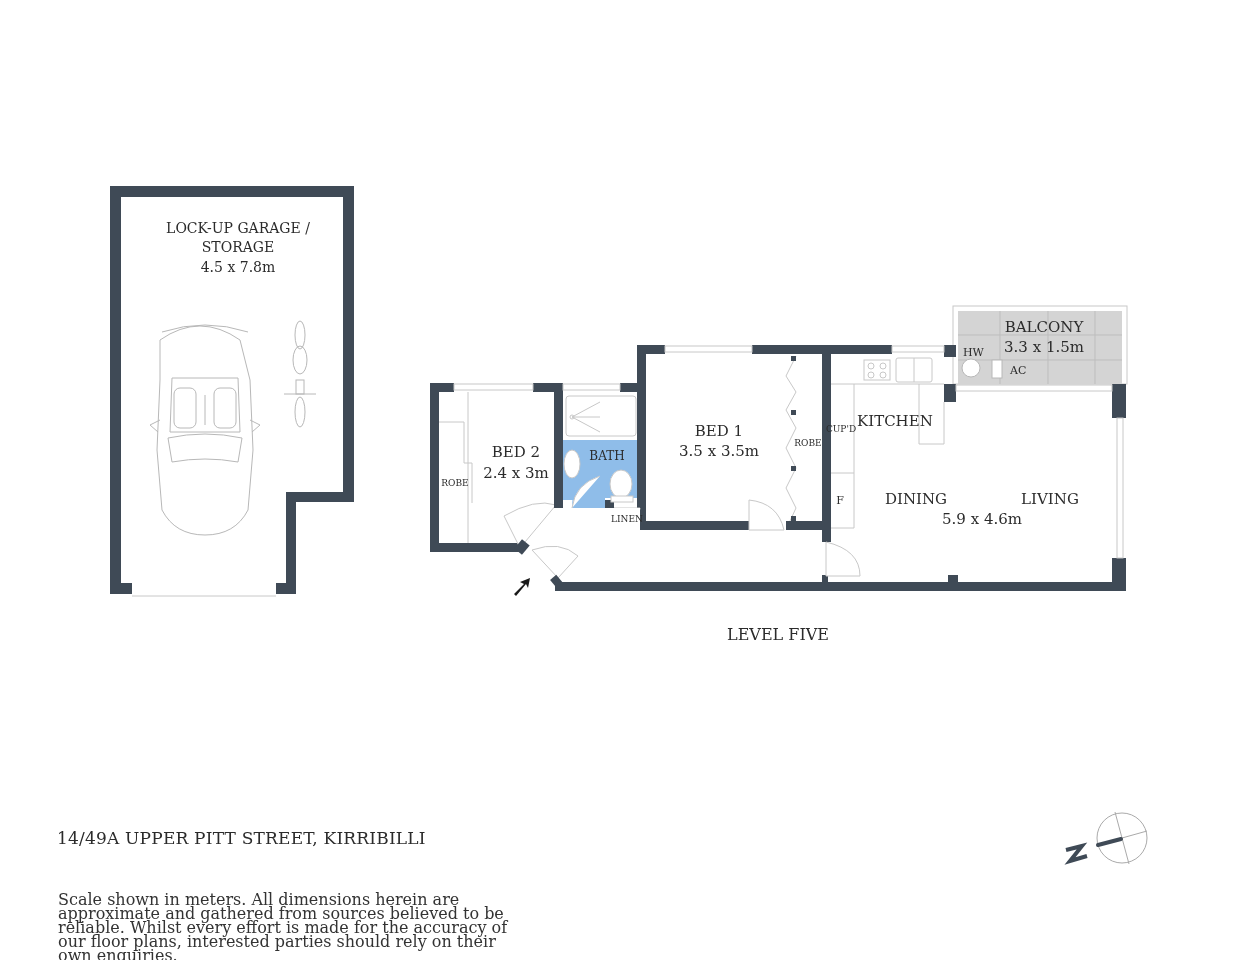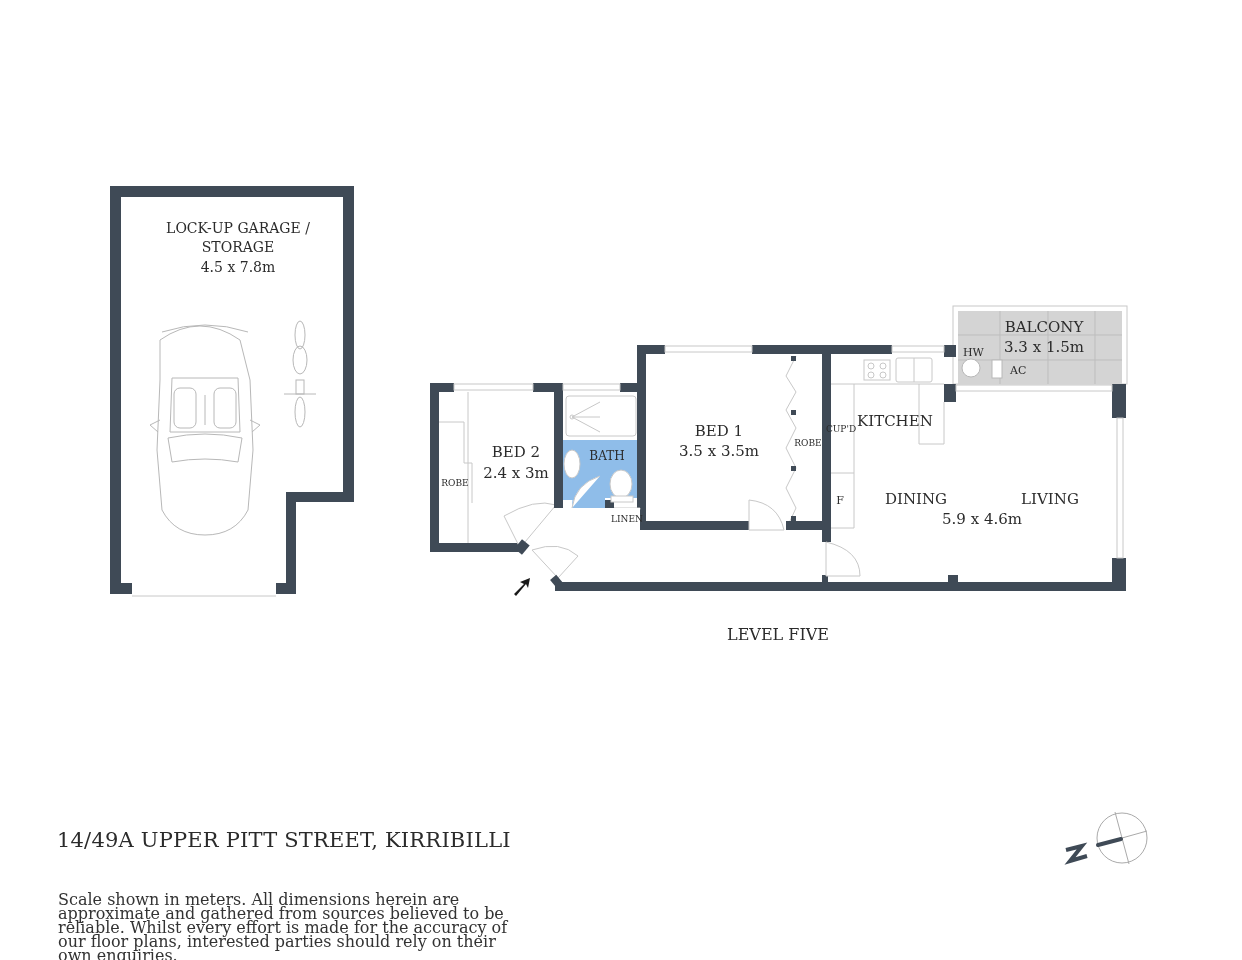--- a/index.html
+++ b/index.html
@@ -1,20 +1,20 @@
 <!DOCTYPE html>
 <html><head>
   <meta charset="utf-8">
   <style>
     html, body { margin: 0; padding: 0; background: #ffffff; }
     body { width: 1242px; height: 960px; position: relative; overflow: hidden;
            font-family: "DejaVu Serif", "Liberation Serif", serif; color: #2b2b2b; }
     .plan { position: absolute; left: 0; top: 0; }
     .lbl { font-family: "DejaVu Serif", "Liberation Serif", serif; fill: #2b2b2b; }
-    .title { position: absolute; left: 57px; top: 828px; font-size: 21px; letter-spacing: 0.2px;
+    .title { position: absolute; left: 57px; top: 828px; font-size: 17px; letter-spacing: 0.2px;
              font-family: "DejaVu Serif", "Liberation Serif", serif; color: #2b2b2b; white-space: nowrap; }
     .disclaimer { position: absolute; left: 58px; top: 862px; width: 470px; font-size: 16px;
                   line-height: 14px; font-family: "DejaVu Serif", "Liberation Serif", serif; color: #333; margin-top: 31px; }
   </style>
 </head>
 <body>
 
 <svg class="plan" width="1242" height="960" viewBox="0 0 1242 960">
 
   <g fill="#3f4a56">

